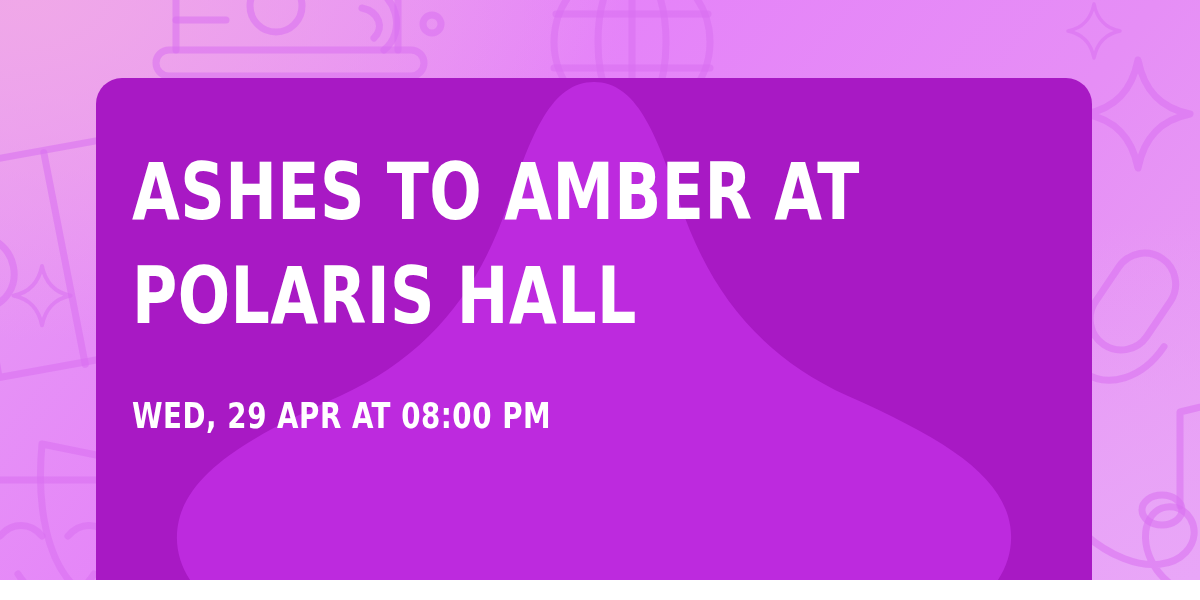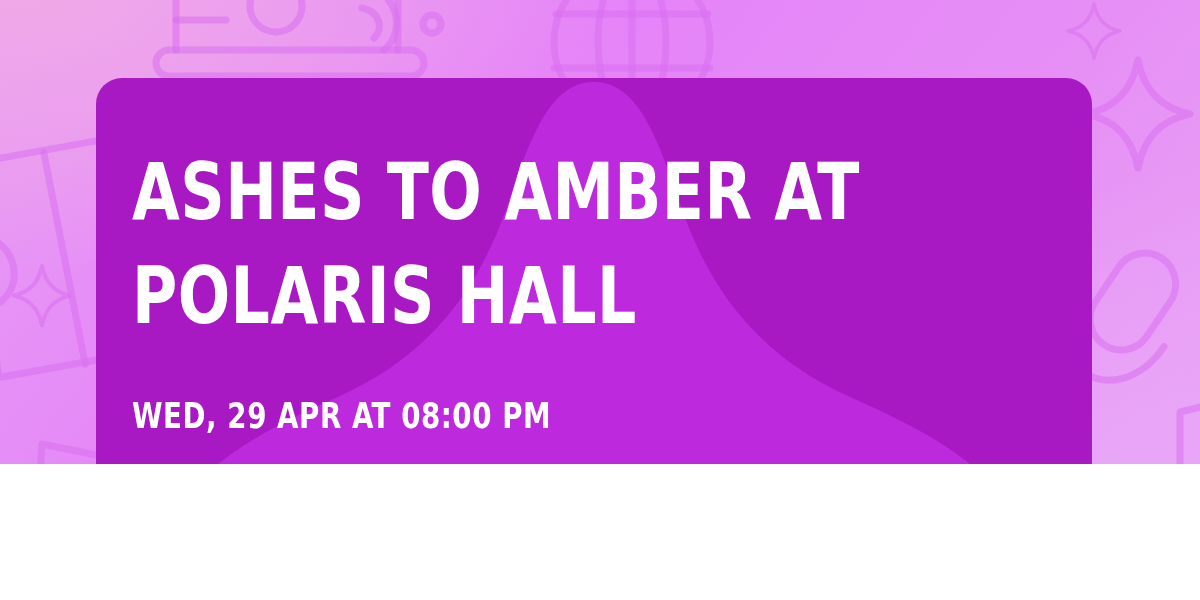--- a/index.html
+++ b/index.html
@@ -6,21 +6,21 @@
 
   html, body {
     width:1200px; height:600px;
     overflow:hidden;
     font-family:"Liberation Sans", sans-serif;
   }
 
   
   #page {
     position:relative;
-    width:1200px; height:464px;
+    width:1200px; height:580px;
     overflow:hidden;
     background:
       radial-gradient(120% 140% at 2% 0%,   #f0a8e8 0%,  rgba(240,168,232,0) 42%),
       radial-gradient(110% 130% at 100% 100%, #e9a6f8 0%, rgba(233,166,248,0) 48%),
       linear-gradient(128deg, #e79df4 0%, #e583f9 38%, #e68ef6 70%, #e8a2f3 100%);
   }
 
   
   #bg-icons {
     position:absolute; inset:0;

